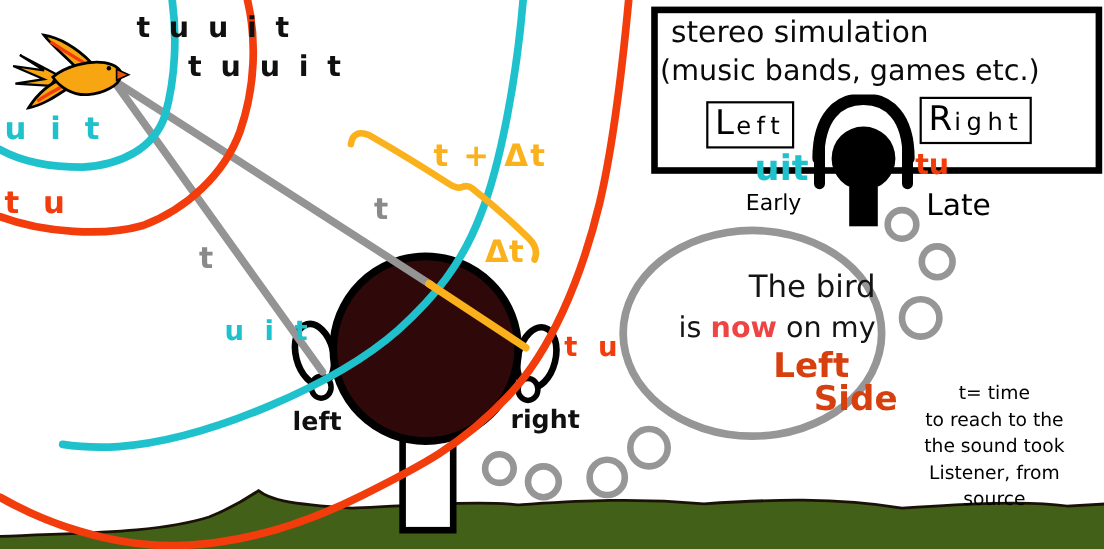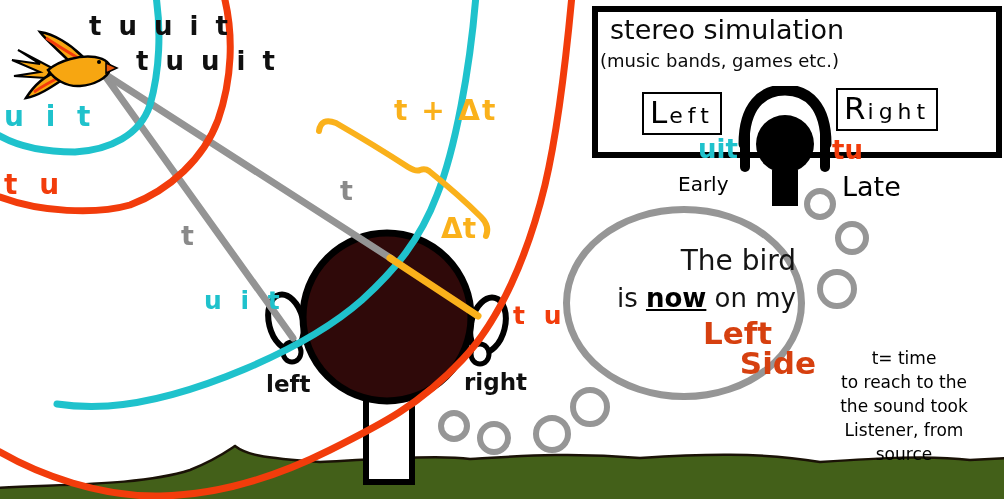--- a/index.html
+++ b/index.html
@@ -4,47 +4,47 @@
 <style>
   html,body{margin:0;padding:0;background:#fff;}
   #stage{position:relative;width:1004px;height:499px;background:#ffffff;overflow:hidden;
          font-family:"DejaVu Sans",sans-serif;color:#111;}
   #bg-svg{position:absolute;left:0;top:0;z-index:1;}
   .txt{position:absolute;white-space:nowrap;z-index:5;line-height:1.05;}
   .cyan{color:#1fc2cc;font-weight:bold;}
   .redk{color:#f23c0b;font-weight:bold;}
   .orange{color:#fab11b;font-weight:bold;}
   .grayt{color:#8a8a8a;font-weight:bold;}
-  .call{font-size:26px;font-weight:bold;letter-spacing:4px;color:#101010;}
+  .call{font-size:26px;font-weight:bold;letter-spacing:4px;color:#101010;margin-left:35px;}
   .earcap{font-size:23px;font-weight:bold;color:#101010;}
   
   .bubble-ellipse{position:absolute;left:563px;top:206px;width:242px;height:194px;
       border:7px solid #969696;border-radius:50%;background:#fff;box-sizing:border-box;z-index:2;}
   .bub{position:absolute;border:6px solid #969696;border-radius:50%;box-sizing:border-box;z-index:4;background:transparent;}
   .thought{position:absolute;left:576px;top:244px;width:220px;text-align:right;z-index:5;}
   .thought .l1{font-size:28px;color:#141414;}
   .thought .l2{font-size:26px;color:#141414;margin-top:6px;}
-  .thought .now{color:#000000;font-weight:bold;text-decoration:underline;}
+  .thought .now{color:#ef4444;font-weight:bold;}
   .thought .l3{font-size:31px;font-weight:bold;color:#d6400f;margin-top:2px;transform:translateX(-24px);}
   .thought .l4{font-size:31px;font-weight:bold;color:#d6400f;margin-top:-6px;transform:translateX(20px);}
   
   .note{position:absolute;left:780px;top:346px;width:248px;text-align:center;
         font-size:17px;line-height:24px;color:#000;z-index:5;}
   
   .stereo-box{position:absolute;left:592px;top:6px;width:410px;height:152px;background:#fff;
       border:6px solid #000;box-sizing:border-box;z-index:3;}
   .stereo-box .abs{position:absolute;white-space:nowrap;}
   .sb-title{left:12px;top:2px;font-size:27px;color:#0a0a0a;}
-  .sb-sub{left:2px;top:38px;font-size:18px;color:#0a0a0a;}
+  .sb-sub{left:2px;top:38px;font-size:26px;color:#0a0a0a;}
   .chan-label{border:2px solid #000;background:#fff;padding:0 6px 2px 6px;
       font-size:22px;letter-spacing:5px;color:#000;line-height:1.2;}
   .chan-label::first-letter{font-size:31px;letter-spacing:2px;}
   .sb-left{left:44px;top:80px;}
   .sb-right{left:238px;top:76px;}
-  .sb-uit{left:100px;top:122px;font-size:26px;}
+  .sb-uit{left:88px;top:122px;font-size:32px;}
   .sb-tu{left:234px;top:123px;font-size:26px;}
   .sb-early{left:80px;top:160px;font-size:20px;color:#000;}
   .sb-late{left:244px;top:159px;font-size:27px;color:#000;}
   .hp-svg{position:absolute;left:138px;top:74px;}
 </style>
 </head>
 <body>
 
 <div id="stage">
 
@@ -112,21 +112,21 @@
   <div class="txt call" style="left:89px;top:13px;">t u u i t</div>
   <div class="txt call" style="left:136px;top:48px;">t u u i t</div>
 
   <div class="txt cyan" style="left:4px;top:102px;font-size:28px;letter-spacing:6px;">u i t</div>
   <div class="txt redk" style="left:4px;top:170px;font-size:28px;letter-spacing:6px;">t u</div>
   <div class="txt cyan" style="left:204px;top:288px;font-size:25px;letter-spacing:5px;">u i t</div>
   <div class="txt redk" style="left:513px;top:303px;font-size:25px;letter-spacing:5px;">t u</div>
 
   <div class="txt grayt" style="left:181px;top:222px;font-size:27px;">t</div>
   <div class="txt grayt" style="left:340px;top:177px;font-size:27px;">t</div>
-  <div class="txt orange" style="left:394px;top:96px;font-size:28px;letter-spacing:2px;">t + Δt</div>
+  <div class="txt orange" style="left:394px;top:127px;font-size:28px;letter-spacing:2px;">t + Δt</div>
   <div class="txt orange" style="left:441px;top:214px;font-size:28px;">Δt</div>
 
   <div class="txt earcap" style="left:266px;top:372px;">left</div>
   <div class="txt earcap" style="left:464px;top:370px;">right</div>
 
   <div class="note">
     <div>t= time</div>
     <div>to reach to the</div>
     <div>the sound took</div>
     <div>Listener, from</div>

